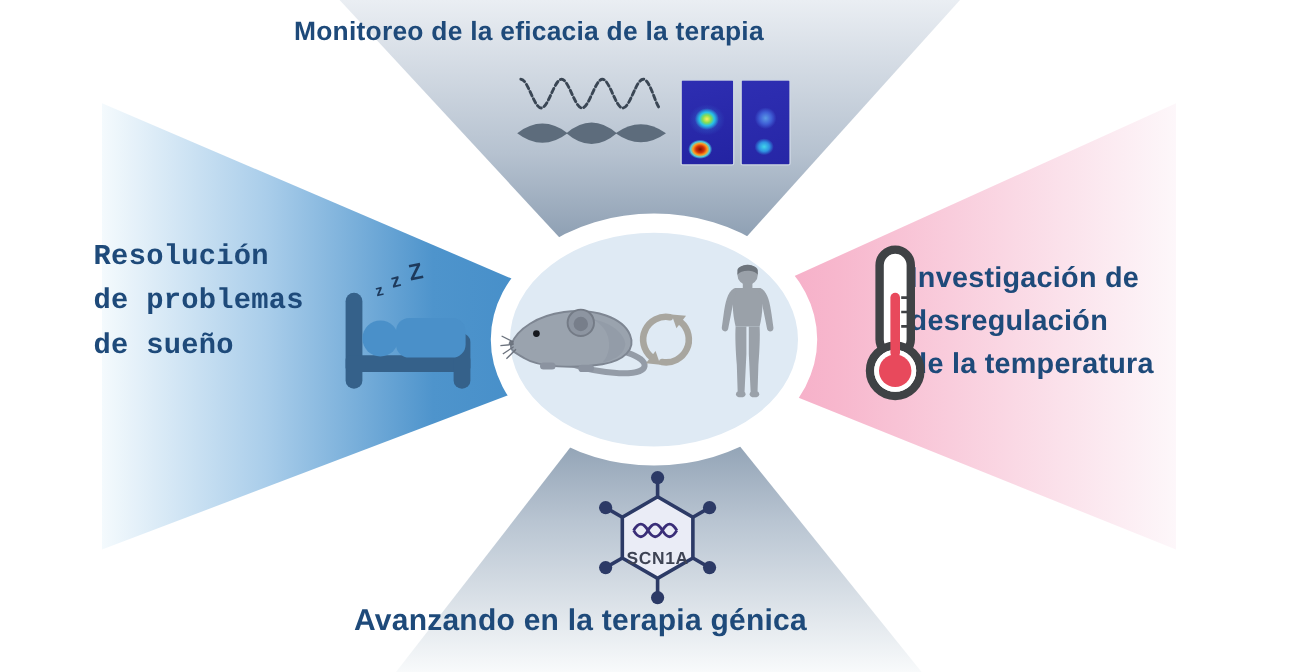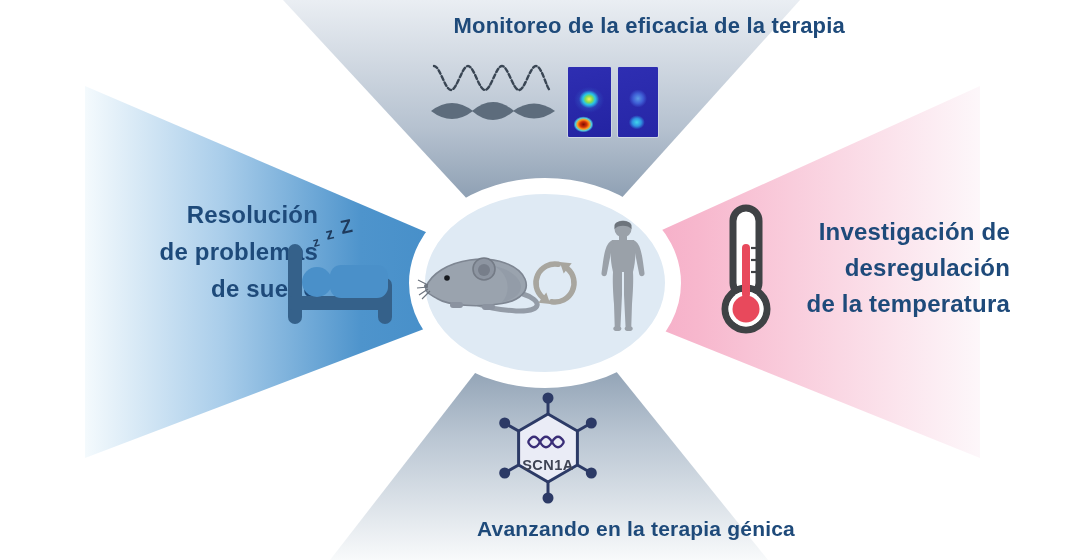--- a/index.html
+++ b/index.html
@@ -3,27 +3,27 @@
 <meta charset="utf-8">
 <style>
   html,body{margin:0;padding:0;background:#ffffff;}
   .scene{
     position:relative;width:1085px;height:560px;background:#ffffff;overflow:hidden;
     font-family:"Liberation Sans",sans-serif;
   }
   .bg{position:absolute;left:0;top:0;width:1085px;height:560px;}
   .abs{position:absolute;}
   .label{
-    position:absolute;color:#1e4a7a;font-weight:700;text-align:right;
+    position:absolute;color:#1e4a7a;font-weight:700;text-align:left;
     white-space:pre-line;letter-spacing:0.2px;
   }
   #label-top{left:245px;top:12px;width:600px;font-size:22px;line-height:1.3;}
-  #label-left{left:78px;top:196px;width:240px;font-size:24px;line-height:1.55;}
+  #label-left{left:78px;top:196px;width:240px;font-size:24px;line-height:1.55;font-family:Liberation Mono, monospace;}
   #label-right{left:758px;top:202px;width:252px;font-size:24px;line-height:1.5;margin-top:12px;}
-  #label-bottom{left:295px;top:515px;width:500px;font-size:21px;line-height:1.3;}
+  #label-bottom{left:295px;top:501px;width:500px;font-size:25px;line-height:1.3;}
   .hm-wrap{position:absolute;left:567px;top:66px;display:flex;gap:5px;}
   .hm{border:1px solid #cdd6e4;border-radius:2px;}
   #hm1{width:43px;height:70px;
     background:
       radial-gradient(10px 9px at 49% 46%, #fdf05a 0%, #86dd52 35%, #27c3e8 62%, rgba(40,40,170,0) 100%),
       radial-gradient(10px 8px at 36% 82%, #7c1000 0%, #d33108 35%, #ff9d1e 60%, #4ecfe0 80%, rgba(40,40,170,0) 100%),
       radial-gradient(15px 13px at 49% 47%, rgba(60,150,230,0.55), rgba(40,40,170,0) 100%),
       linear-gradient(165deg, #2e2eb2 0%, #2323a2 100%);}
   #hm2{width:40px;height:70px;
     background:

